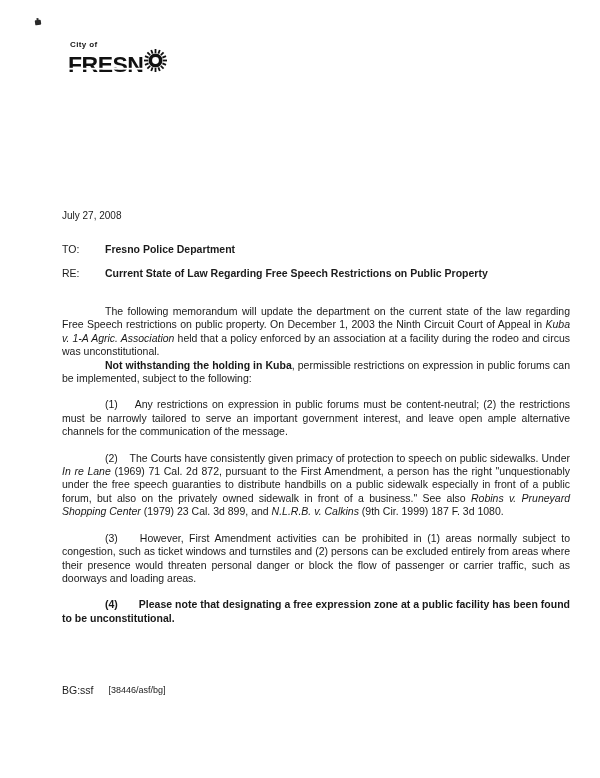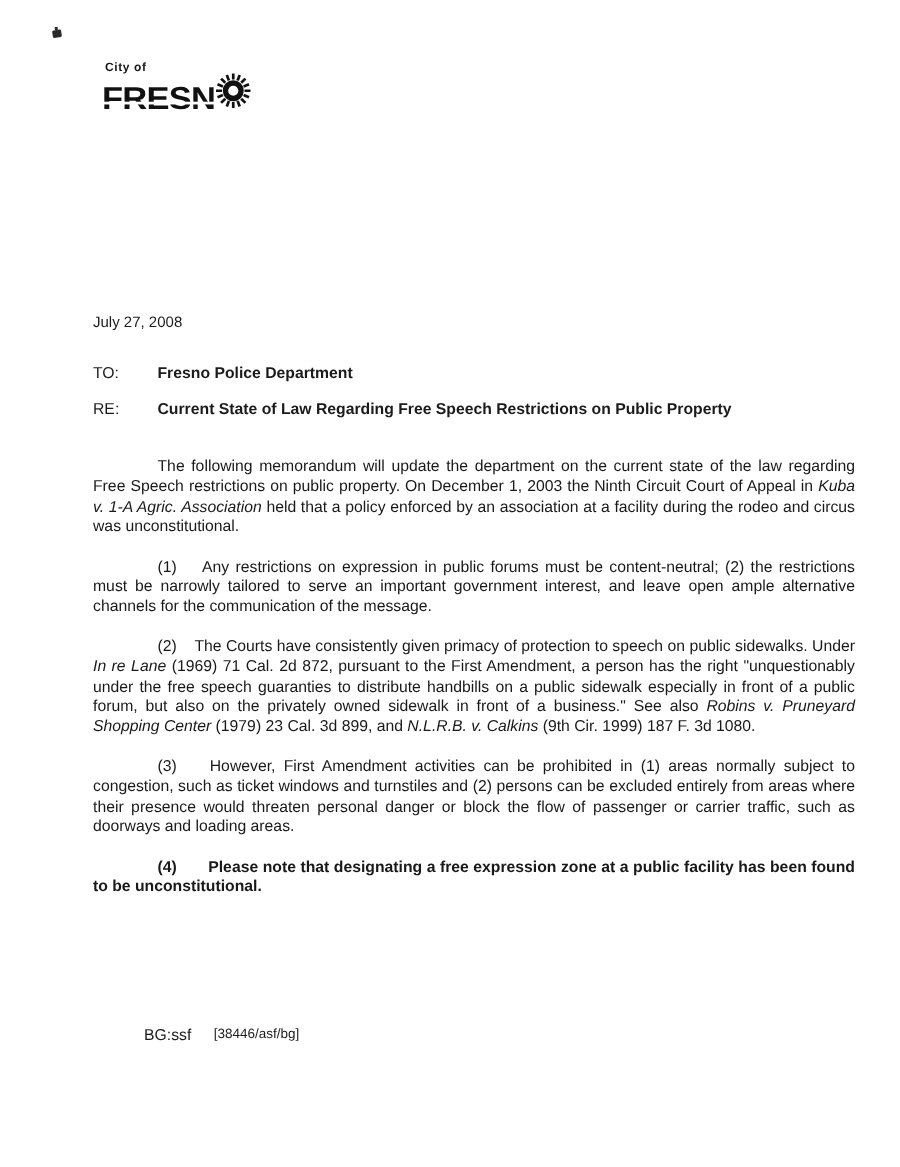--- a/index.html
+++ b/index.html
@@ -130,23 +130,22 @@
   }
   .body-text p.ind-normal { text-indent: 43px; }
   .body-text p.ind-deep   { text-indent: 63px; }
   .body-text span.b { font-weight: 700; }
   .body-text span.i { font-style: italic; }
   .footer {
     position: absolute;
     left: 62px;
     top: 684px;
     display: flex;
-    align-items: flex-start;
+    align-items: center;
     gap: 15px;
-    margin-left: 34px;
   }
   .footer .initials {
     font-size: 10.5px;
   }
   .footer .reference {
     font-size: 9px;
   }
 </style>
 </head>
 <body>
@@ -191,20 +190,21 @@
     <span class="value">Current State of Law Regarding Free Speech Restrictions on Public Property</span>
   </div>
 
   <div class="memo-row row-to">
     <span class="label">TO:</span>
     <span class="value">Fresno Police Department</span>
   </div>
 
   <div class="body-text">
       <p class="ind-normal"><span>The following memorandum will update the department on the current state of the law regarding Free Speech restrictions on public property. On December 1, 2003 the Ninth Circuit Court of Appeal in </span><span class="i">Kuba v. 1-A Agric. Association</span><span> held that a policy enforced by an association at a facility during the rodeo and circus was unconstitutional.</span></p>
+      <p class="ind-normal"><span class="b">Not withstanding the holding in Kuba</span><span>, permissible restrictions on expression in public forums can be implemented, subject to the following:</span></p>
       <p class="ind-normal gap"><span>(1)&nbsp;&nbsp;&nbsp;&nbsp;Any restrictions on expression in public forums must be content-neutral; (2) the restrictions must be narrowly tailored to serve an important government interest, and leave open ample alternative channels for the communication of the message.</span></p>
       <p class="ind-normal gap"><span>(2)&nbsp;&nbsp;&nbsp;&nbsp;The Courts have consistently given primacy of protection to speech on public sidewalks. Under </span><span class="i">In re Lane</span><span> (1969) 71 Cal. 2d 872, pursuant to the First Amendment, a person has the right "unquestionably under the free speech guaranties to distribute handbills on a public sidewalk especially in front of a public forum, but also on the privately owned sidewalk in front of a business." See also </span><span class="i">Robins v. Pruneyard Shopping Center</span><span> (1979) 23 Cal. 3d 899, and </span><span class="i">N.L.R.B. v. Calkins</span><span> (9th Cir. 1999) 187 F. 3d 1080.</span></p>
       <p class="ind-normal gap"><span>(3)&nbsp;&nbsp;&nbsp;&nbsp;However, First Amendment activities can be prohibited in (1) areas normally subject to congestion, such as ticket windows and turnstiles and (2) persons can be excluded entirely from areas where their presence would threaten personal danger or block the flow of passenger or carrier traffic, such as doorways and loading areas.</span></p>
       <p class="ind-normal gap"><span class="b">(4)&nbsp;&nbsp;&nbsp;&nbsp;&nbsp;&nbsp;&nbsp;Please note that designating a free expression zone at a public facility has been found to be unconstitutional.</span></p>
     </div>
 
   <div class="footer">
     <span class="initials">BG:ssf</span>
     <span class="reference">[38446/asf/bg]</span>
   </div>

